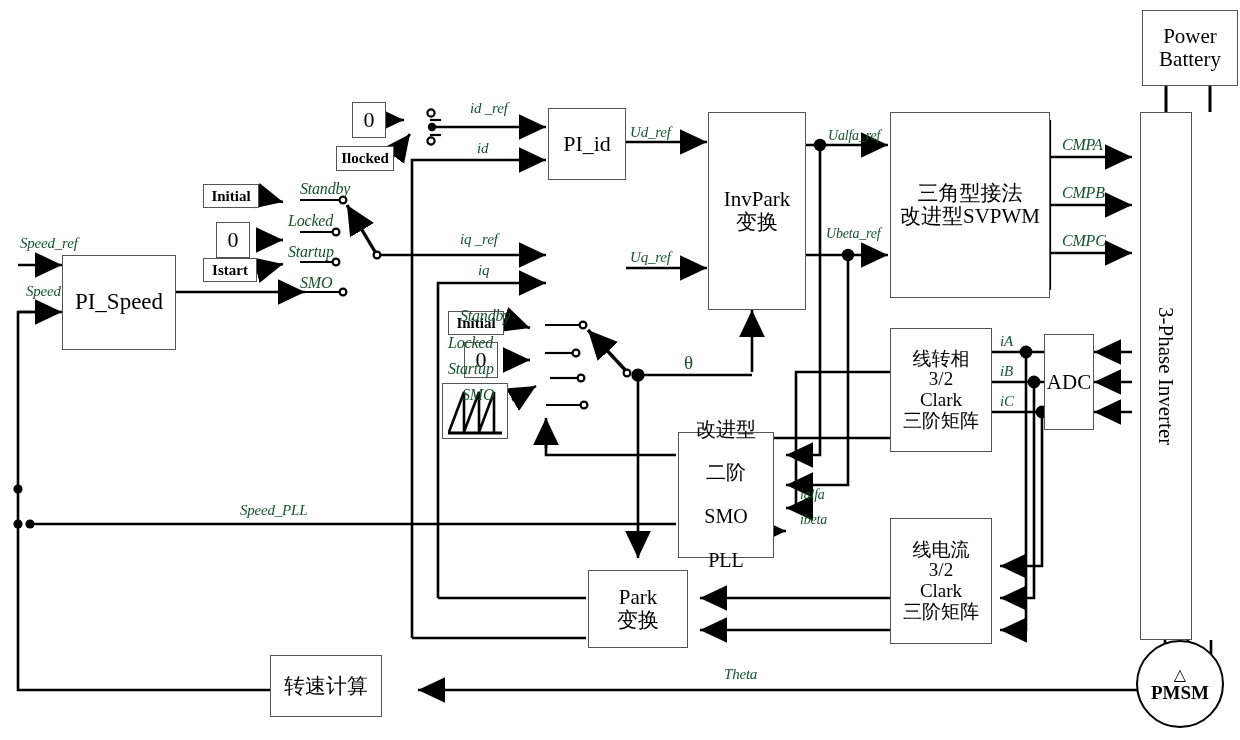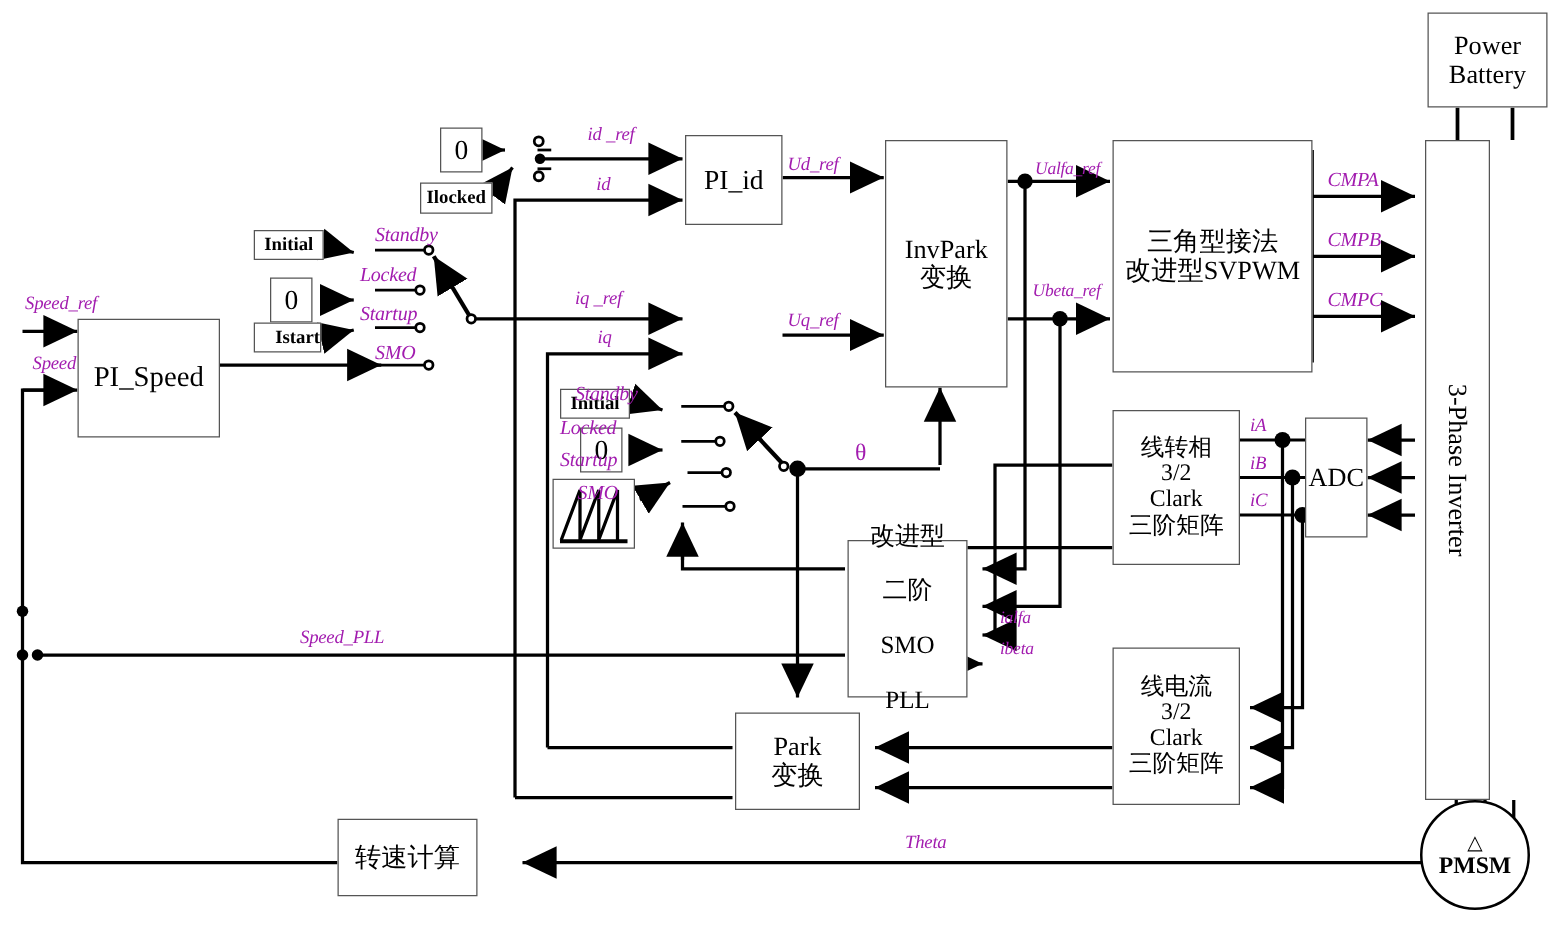--- a/index.html
+++ b/index.html
@@ -4,21 +4,21 @@
 <title>PMSM Sensorless Control Block Diagram</title>
 <style>
   html,body{margin:0;padding:0;background:#ffffff;}
   body{font-family:"Liberation Serif", serif;}
   #root{position:relative;width:1240px;height:740px;background:#fff;overflow:hidden;}
   svg#wires{position:absolute;left:0;top:0;width:1240px;height:740px;}
   .blk{position:absolute;box-sizing:border-box;border:1.6px solid #555;background:#fff;
        display:flex;flex-direction:column;align-items:center;justify-content:center;
        font-family:"Liberation Serif", serif;color:#000;line-height:1.08;text-align:center;}
   .blk .ln{display:block;white-space:nowrap;text-align:right;}
-  .lbl{position:absolute;font-style:italic;font-family:"Liberation Serif", serif;color:#a21caf;
+  .lbl{position:absolute;font-style:italic;font-family:"Liberation Serif", serif;color:#14532d;
        white-space:nowrap;letter-spacing:-0.2px;}
   .plain{font-style:normal;}
   .smallbox{position:absolute;box-sizing:border-box;border:1.6px solid #555;background:#fff;
       display:flex;align-items:center;justify-content:center;font-family:"Liberation Serif", serif;}
   .motor{position:absolute;box-sizing:border-box;border:2px solid #000;border-radius:50%;
       background:#fff;display:flex;flex-direction:column;align-items:center;justify-content:center;
       font-family:"Liberation Serif", serif;line-height:1;}
   .vert{writing-mode:vertical-rl;text-orientation:mixed;}
 </style>
 </head>
@@ -249,21 +249,21 @@
   </div>
 
   <div class="smallbox" style="left:203px;top:184px;width:56px;height:24px;font-size:15px;font-weight:bold;">
     <span>Initial</span>
   </div>
 
   <div class="smallbox" style="left:216px;top:222px;width:34px;height:36px;font-size:22px;">
     <span>0</span>
   </div>
 
-  <div class="smallbox" style="left:203px;top:258px;width:54px;height:24px;font-size:15px;font-weight:bold;justify-content:flex-end;">
+  <div class="smallbox" style="left:203px;top:258px;width:54px;height:24px;font-size:15px;font-weight:bold;">
     <span>Istart</span>
   </div>
 
   <div class="smallbox" style="left:448px;top:311px;width:56px;height:24px;font-size:15px;font-weight:bold;">
     <span>Initial</span>
   </div>
 
   <div class="smallbox" style="left:464px;top:342px;width:34px;height:36px;font-size:22px;">
     <span>0</span>
   </div>

